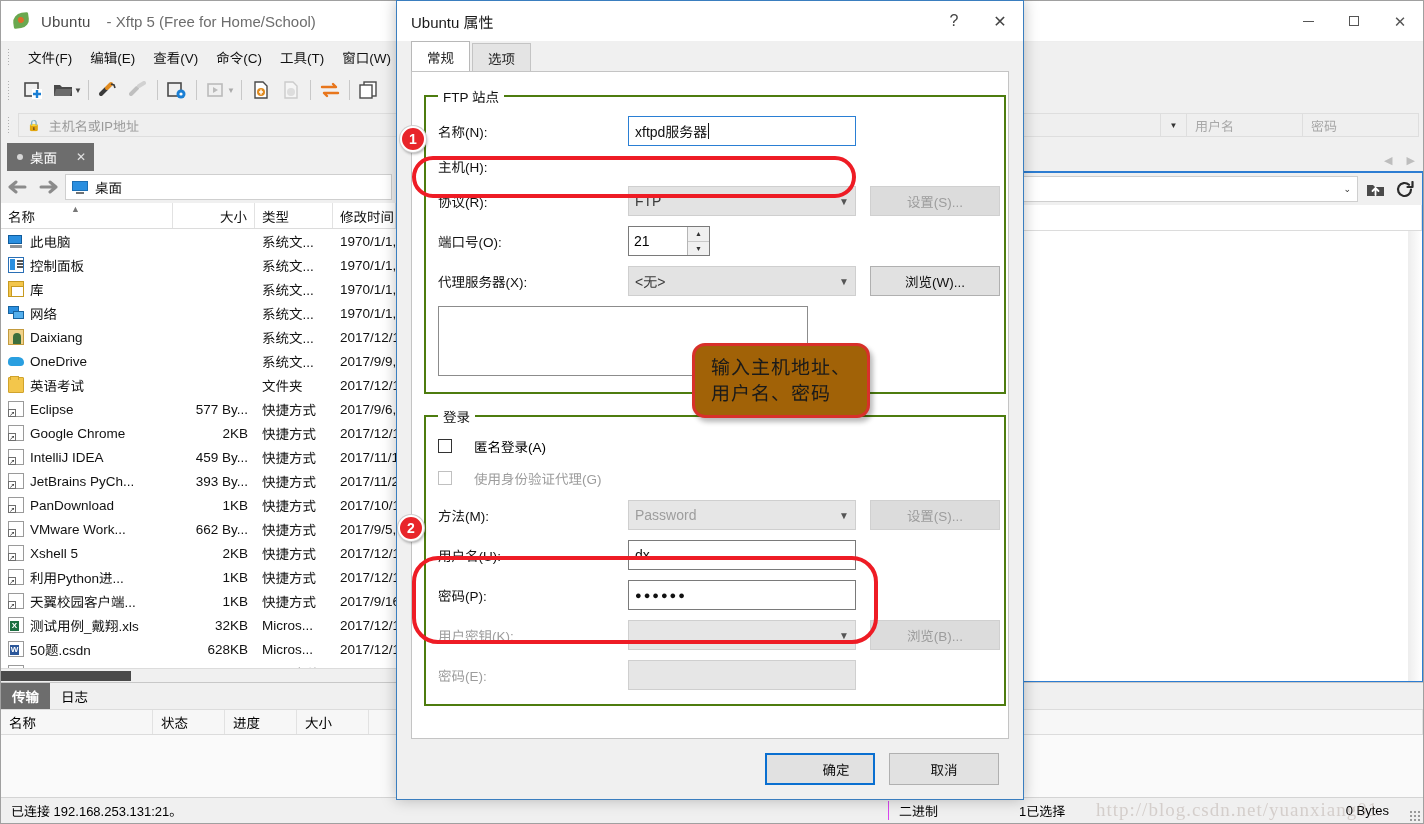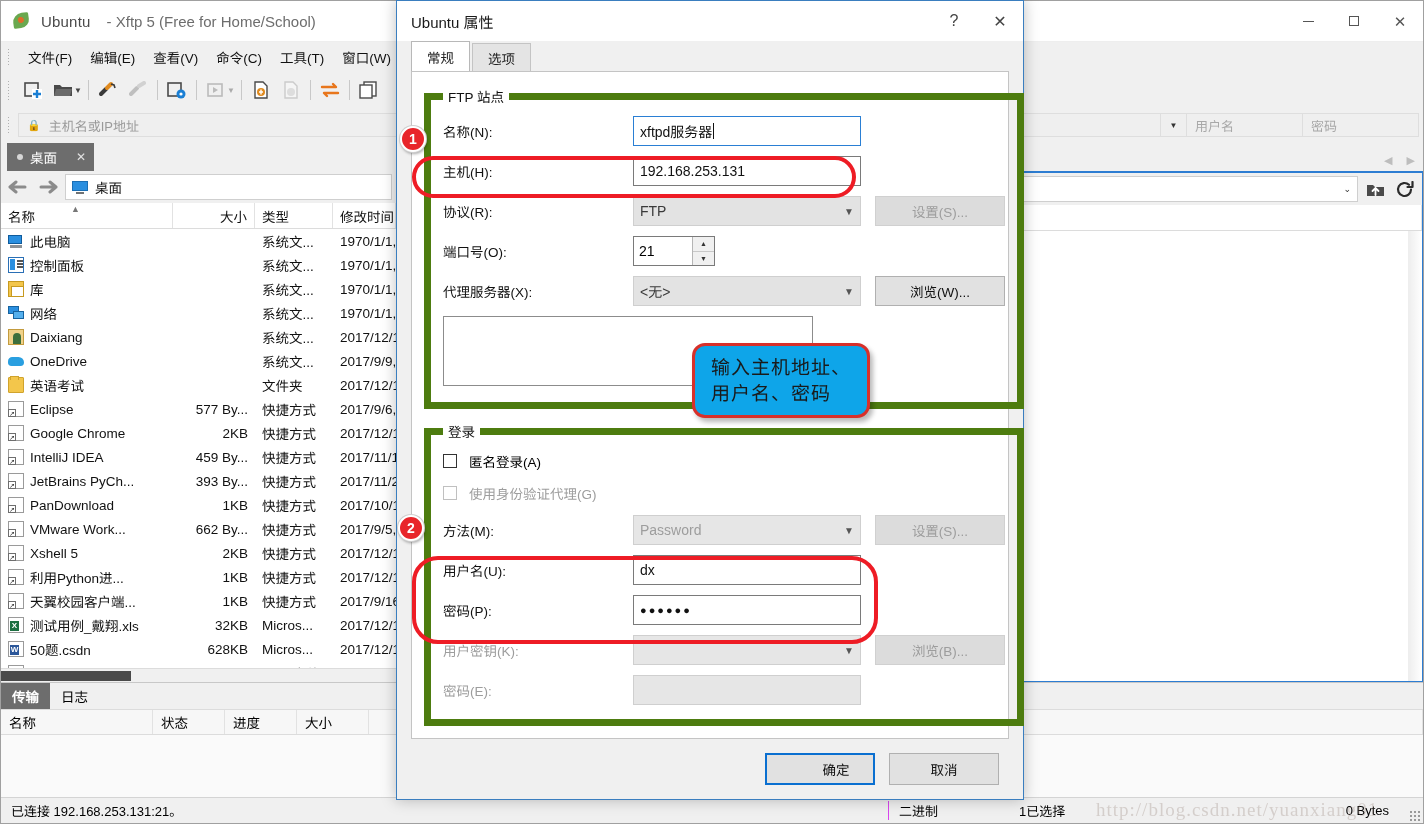--- a/index.html
+++ b/index.html
@@ -263,21 +263,21 @@
     margin-right: 2px; color: #222;
   }
   .dtab.active { background: #fff; border-color: #b8b8b8; height: 30px; }
 
   .dlg-body {
     margin: 0 14px; background: #fff; border: 1px solid #c4c4c4;
     flex: 1; padding: 14px 12px 10px 12px; position: relative; min-height: 0;
   }
 
   fieldset.grp {
-    border: 7px solid #4d7c0f; padding: 10px 12px 14px 12px; margin-bottom: 12px;
+    border: 2px solid #4d7c0f; padding: 10px 4px 14px 12px; margin-bottom: 12px;
     position: relative;
   }
   fieldset.grp > legend { padding: 0 5px; font-size: 13.5px; color: #111; }
 
   .frow2 { display: flex; align-items: center; margin-bottom: 10px; }
   .flabel { width: 190px; flex: none; font-size: 13.5px; color: #111; }
   .flabel.dim { color: #9d9d9d; }
   .ctl { display: flex; align-items: center; gap: 14px; flex: 1; min-width: 0; }
 
   .tbox {
@@ -308,21 +308,21 @@
   .btn {
     width: 130px; height: 30px; border: 1px solid #b0b0b0; background: #e1e1e1;
     display: flex; align-items: center; justify-content: center; font-size: 13.5px; color: #111;
   }
   .btn.dim { color: #9d9d9d; background: #dcdcdc; border-color: #d0d0d0; }
 
   .memo {
     width: 370px; height: 70px; border: 1px solid #8c8c8c; background: #fff;
   }
 
-  .chkrow { display: flex; align-items: center; gap: 12px; margin-bottom: 12px; font-size: 13.5px; }
+  .chkrow { display: flex; align-items: center; gap: 22px; margin-bottom: 12px; font-size: 13.5px; }
   .chk { width: 14px; height: 14px; border: 1px solid #333; background: #fff; flex: none; }
   .chk.dim { border-color: #c0c0c0; }
   .chk-label.dim { color: #9d9d9d; }
 
   .dlg-footer {
     height: 60px; flex: none; display: flex; align-items: center; justify-content: flex-end;
     gap: 14px; padding-right: 24px;
   }
   .fbtn {
     width: 110px; height: 32px; display: flex; align-items: center; justify-content: center;
@@ -337,21 +337,21 @@
     display: flex; align-items: center; justify-content: center;
     border: 2px solid #fff;
     box-shadow: 0 0 0 1px #cfcfcf, 1px 2px 3px rgba(0,0,0,.35);
     z-index: 60;
   }
   .anno-rect {
     position: absolute; border: 4px solid #ee1c25; border-radius: 26px;
     z-index: 55; pointer-events: none;
   }
   .callout {
-    position: absolute; background: #0ea5e9; border: 3px solid #d8302a;
+    position: absolute; background: #a16207; border: 3px solid #d8302a;
     border-radius: 13px; padding: 9px 16px; z-index: 58;
     font-family: "Liberation Serif", "DejaVu Serif", serif;
     font-size: 19px; line-height: 1.35; color: #1a1a1a; letter-spacing: 1px;
     box-shadow: 3px 4px 5px rgba(0,0,0,.28);
   }
 </style>
 </head>
 <body>
 
 <div id="root">
@@ -861,25 +861,20 @@
           <div class="flabel">名称(N):</div>
           <div class="ctl">
             <div class="tbox focus caret">
               <span>xftpd服务器</span>
             </div>
           </div>
         </div>
 
         <div class="frow2">
           <div class="flabel">主机(H):</div>
-          <div class="ctl">
-            <div class="tbox">
-              <span>192.168.253.131</span>
-            </div>
-          </div>
         </div>
 
         <div class="frow2">
           <div class="flabel">协议(R):</div>
           <div class="ctl">
             <div class="combo">
               <span class="cv">FTP</span>
               <span class="cc">▼</span>
             </div>
             <div class="btn dim">设置(S)...</div>

